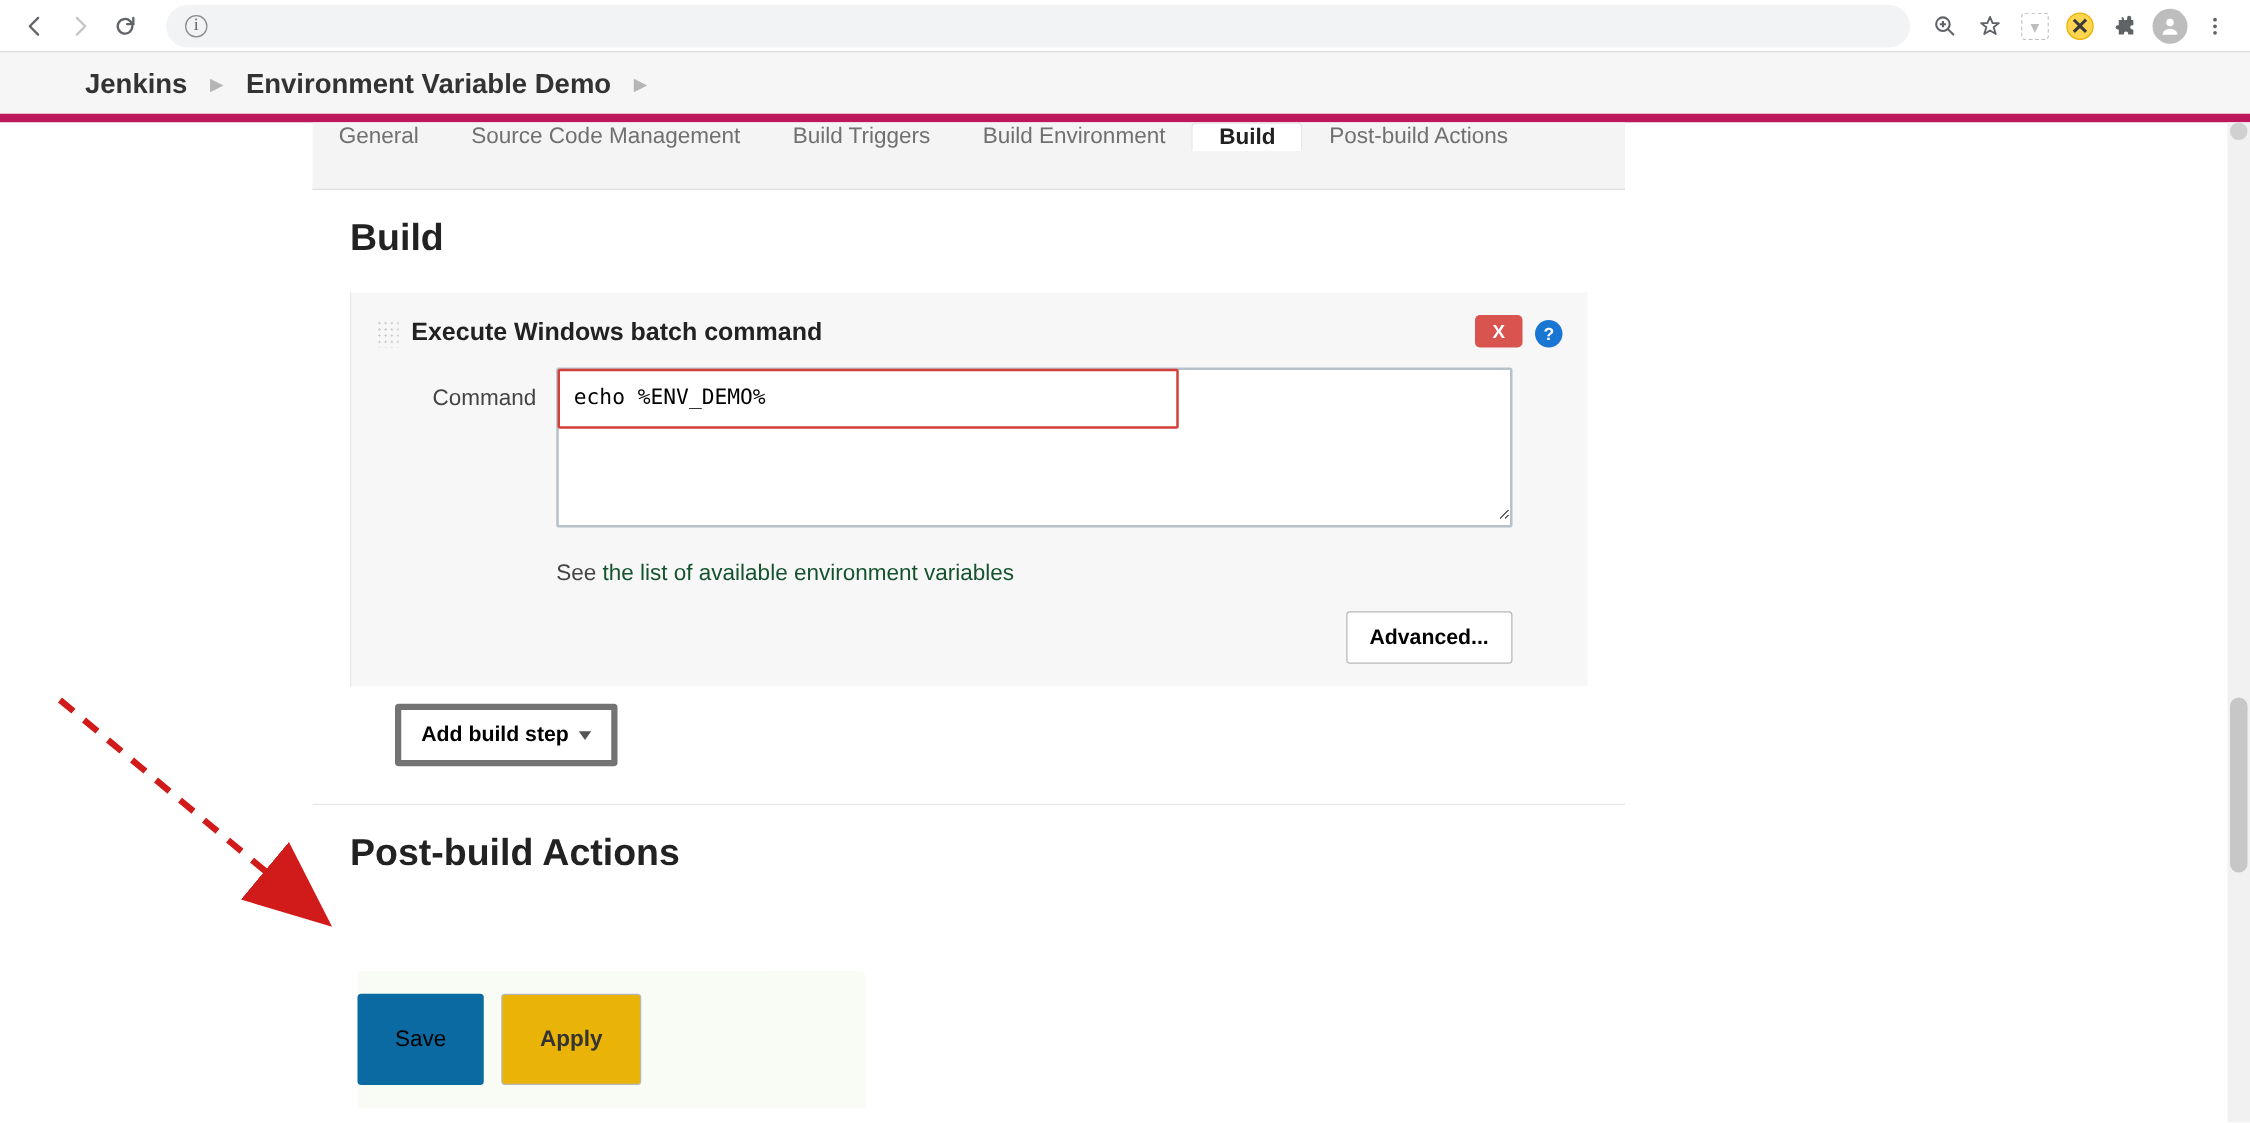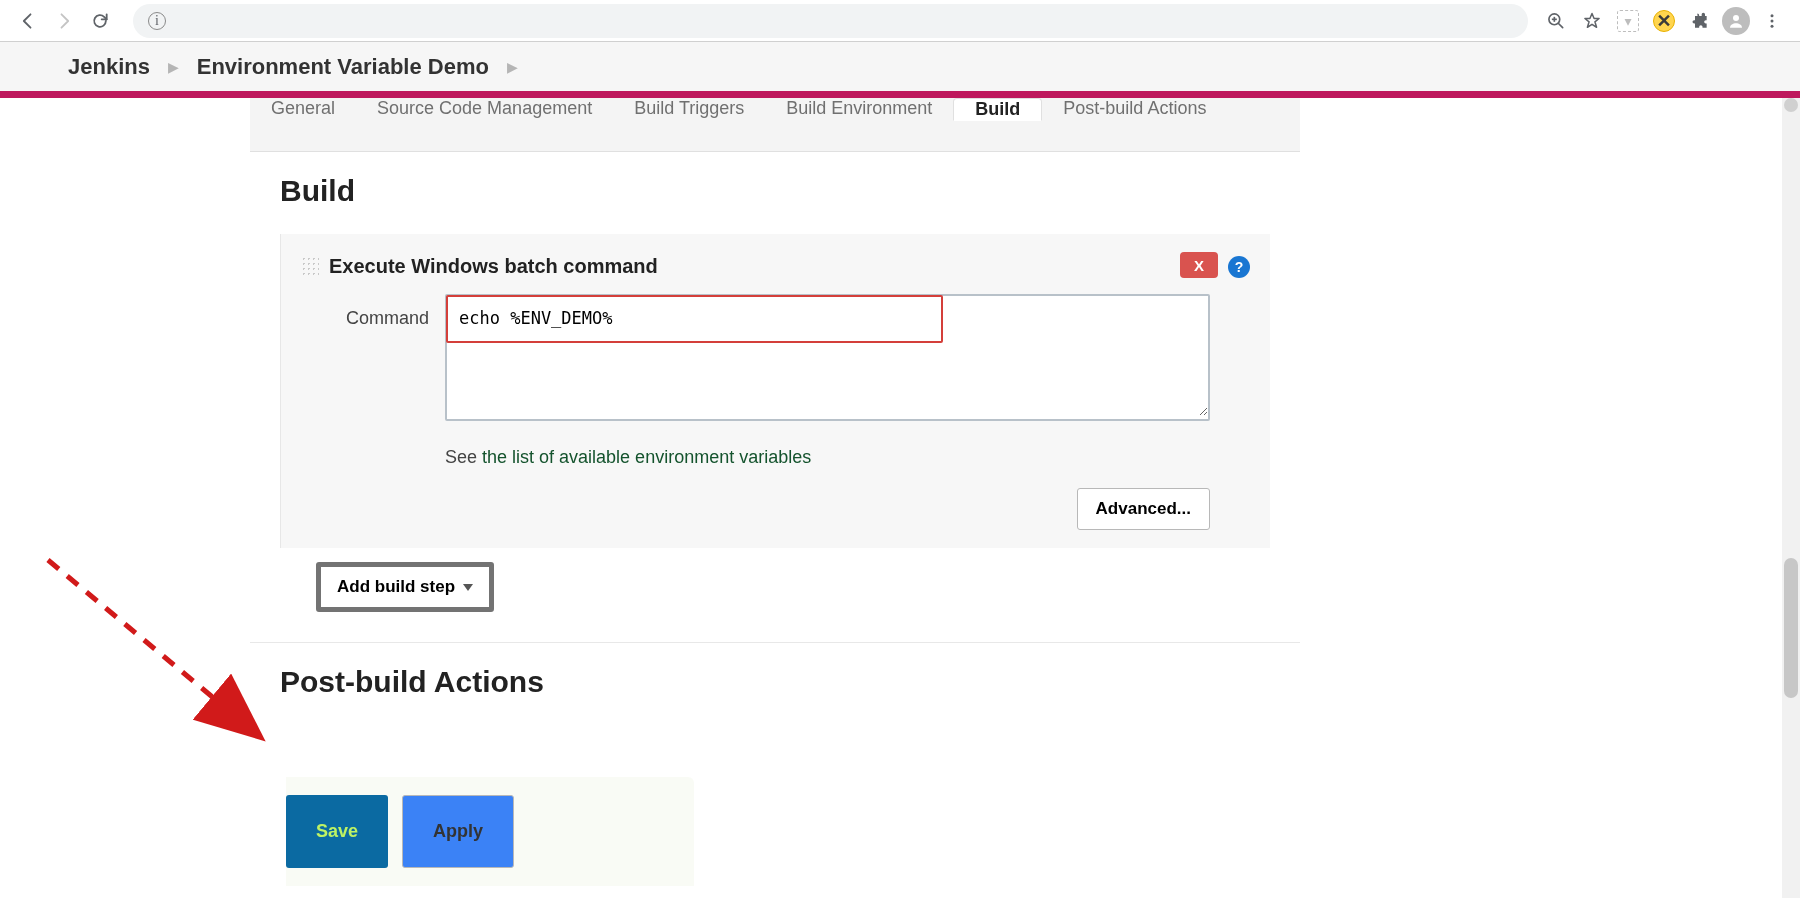--- a/index.html
+++ b/index.html
@@ -51,22 +51,22 @@
   .hint { margin-top:26px; font-size:18px; color:#444; }
   .hint a { color:#14532d; cursor:pointer;text-align:right;}
   .adv-row { display:flex; justify-content:flex-end; padding:20px 60px 0 0;}
   .btn-adv { border:1px solid #b8b8b8; background:#fff; padding:10px 18px; font-size:17px; font-weight:700; border-radius:3px; cursor:pointer;}
   .add-step-row { padding:14px 0 0 36px; }
   .btn-addstep { border:5px solid #737373; background:#fff; padding:10px 16px; font-size:17px; font-weight:700; border-radius:3px; cursor:pointer; display:inline-flex; align-items:center; gap:8px;}
   .caret-d { width:0; height:0; border-left:5px solid transparent; border-right:5px solid transparent; border-top:7px solid #555; display:inline-block;}
   .divider { border-top:1px solid #e8e8e8; margin:30px 0 0 0;}
   
   .footer { position:absolute; left:36px; bottom:12px; display:flex; gap:14px; background:rgba(245,249,238,.6); padding:18px 180px 18px 0; border-top-right-radius:6px;}
-  .btn-save { background:#0b6aa2; color:#bef264; font-weight:700; border:none; padding:26px 30px; font-size:18px; border-radius:3px; cursor:pointer;}
-  .btn-apply { background:#3b82f6; color:#333; font-weight:700; border:1px solid #b8b8b8; padding:14px 30px; font-size:18px; border-radius:3px; cursor:pointer;}
+  .btn-save { background:#0b6aa2; color:#000000; font-weight:400; border:none; padding:26px 30px; font-size:18px; border-radius:3px; cursor:pointer;}
+  .btn-apply { background:#eab308; color:#333; font-weight:700; border:1px solid #b8b8b8; padding:14px 30px; font-size:18px; border-radius:3px; cursor:pointer;}
   
   .arrow-svg { position:absolute; left:28px; top:545px; pointer-events:none; }
   
   .vscroll { position:absolute; right:0; top:0; width:18px; height:100%; background:#f1f1f1;}
   .vthumb { position:absolute; right:2px; width:14px; background:#c7c7c7; border-radius:7px;}
   svg { display:block; }
 </style>
 </head>
 <body>
 

